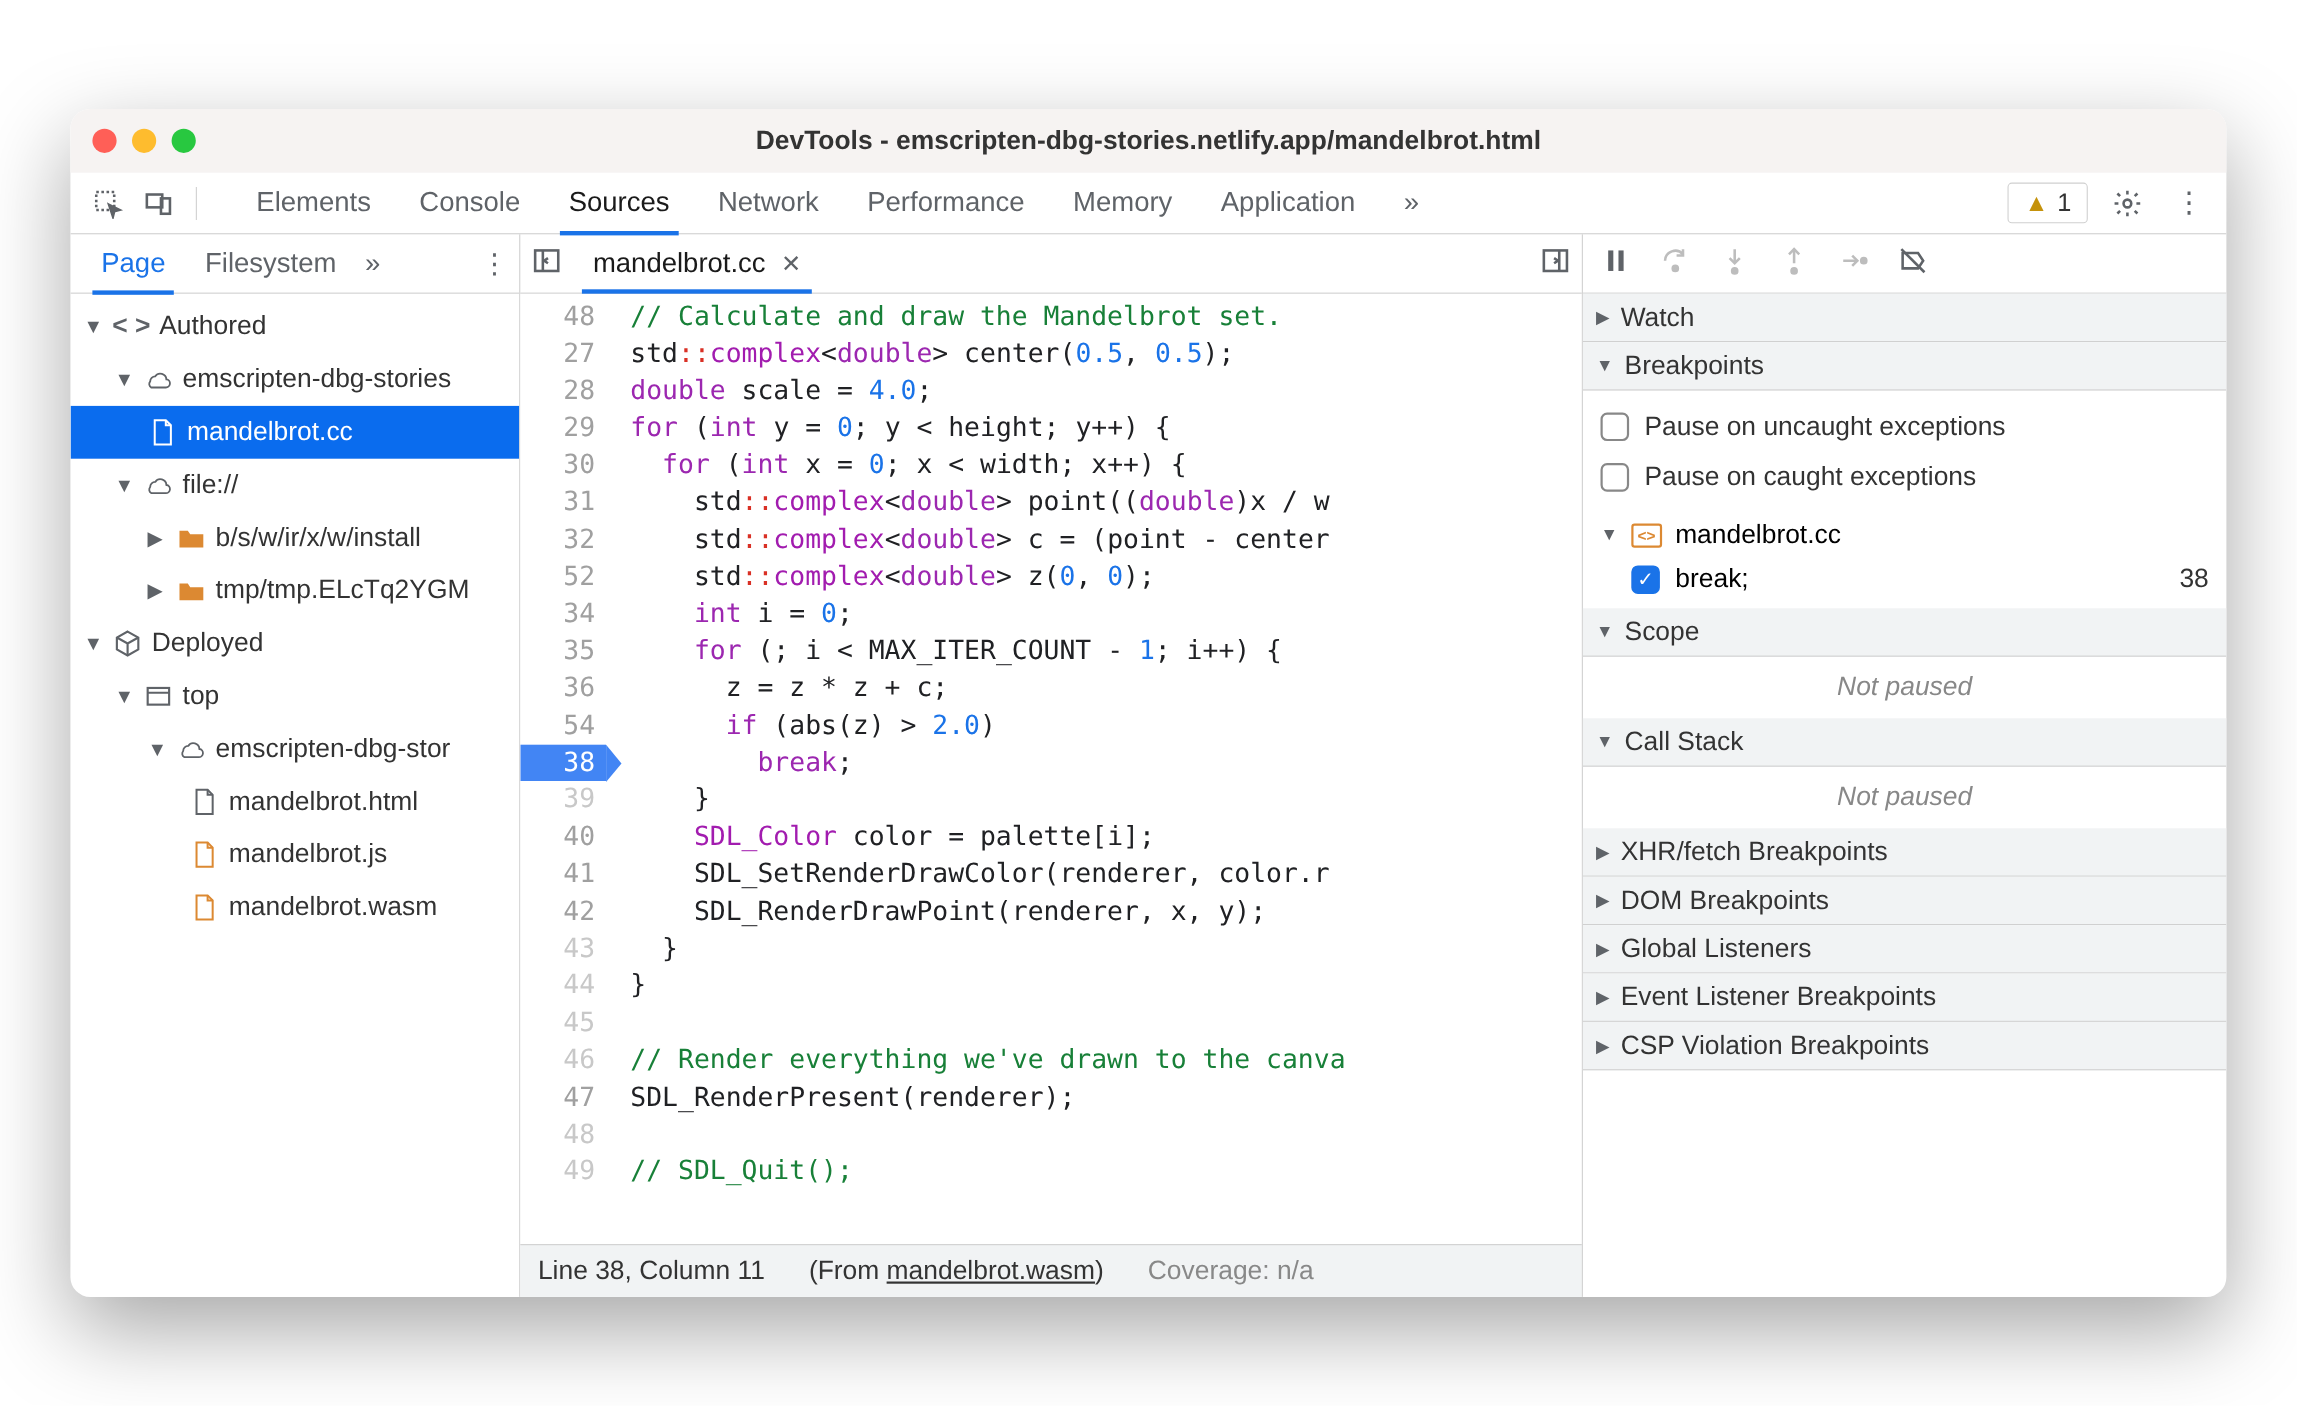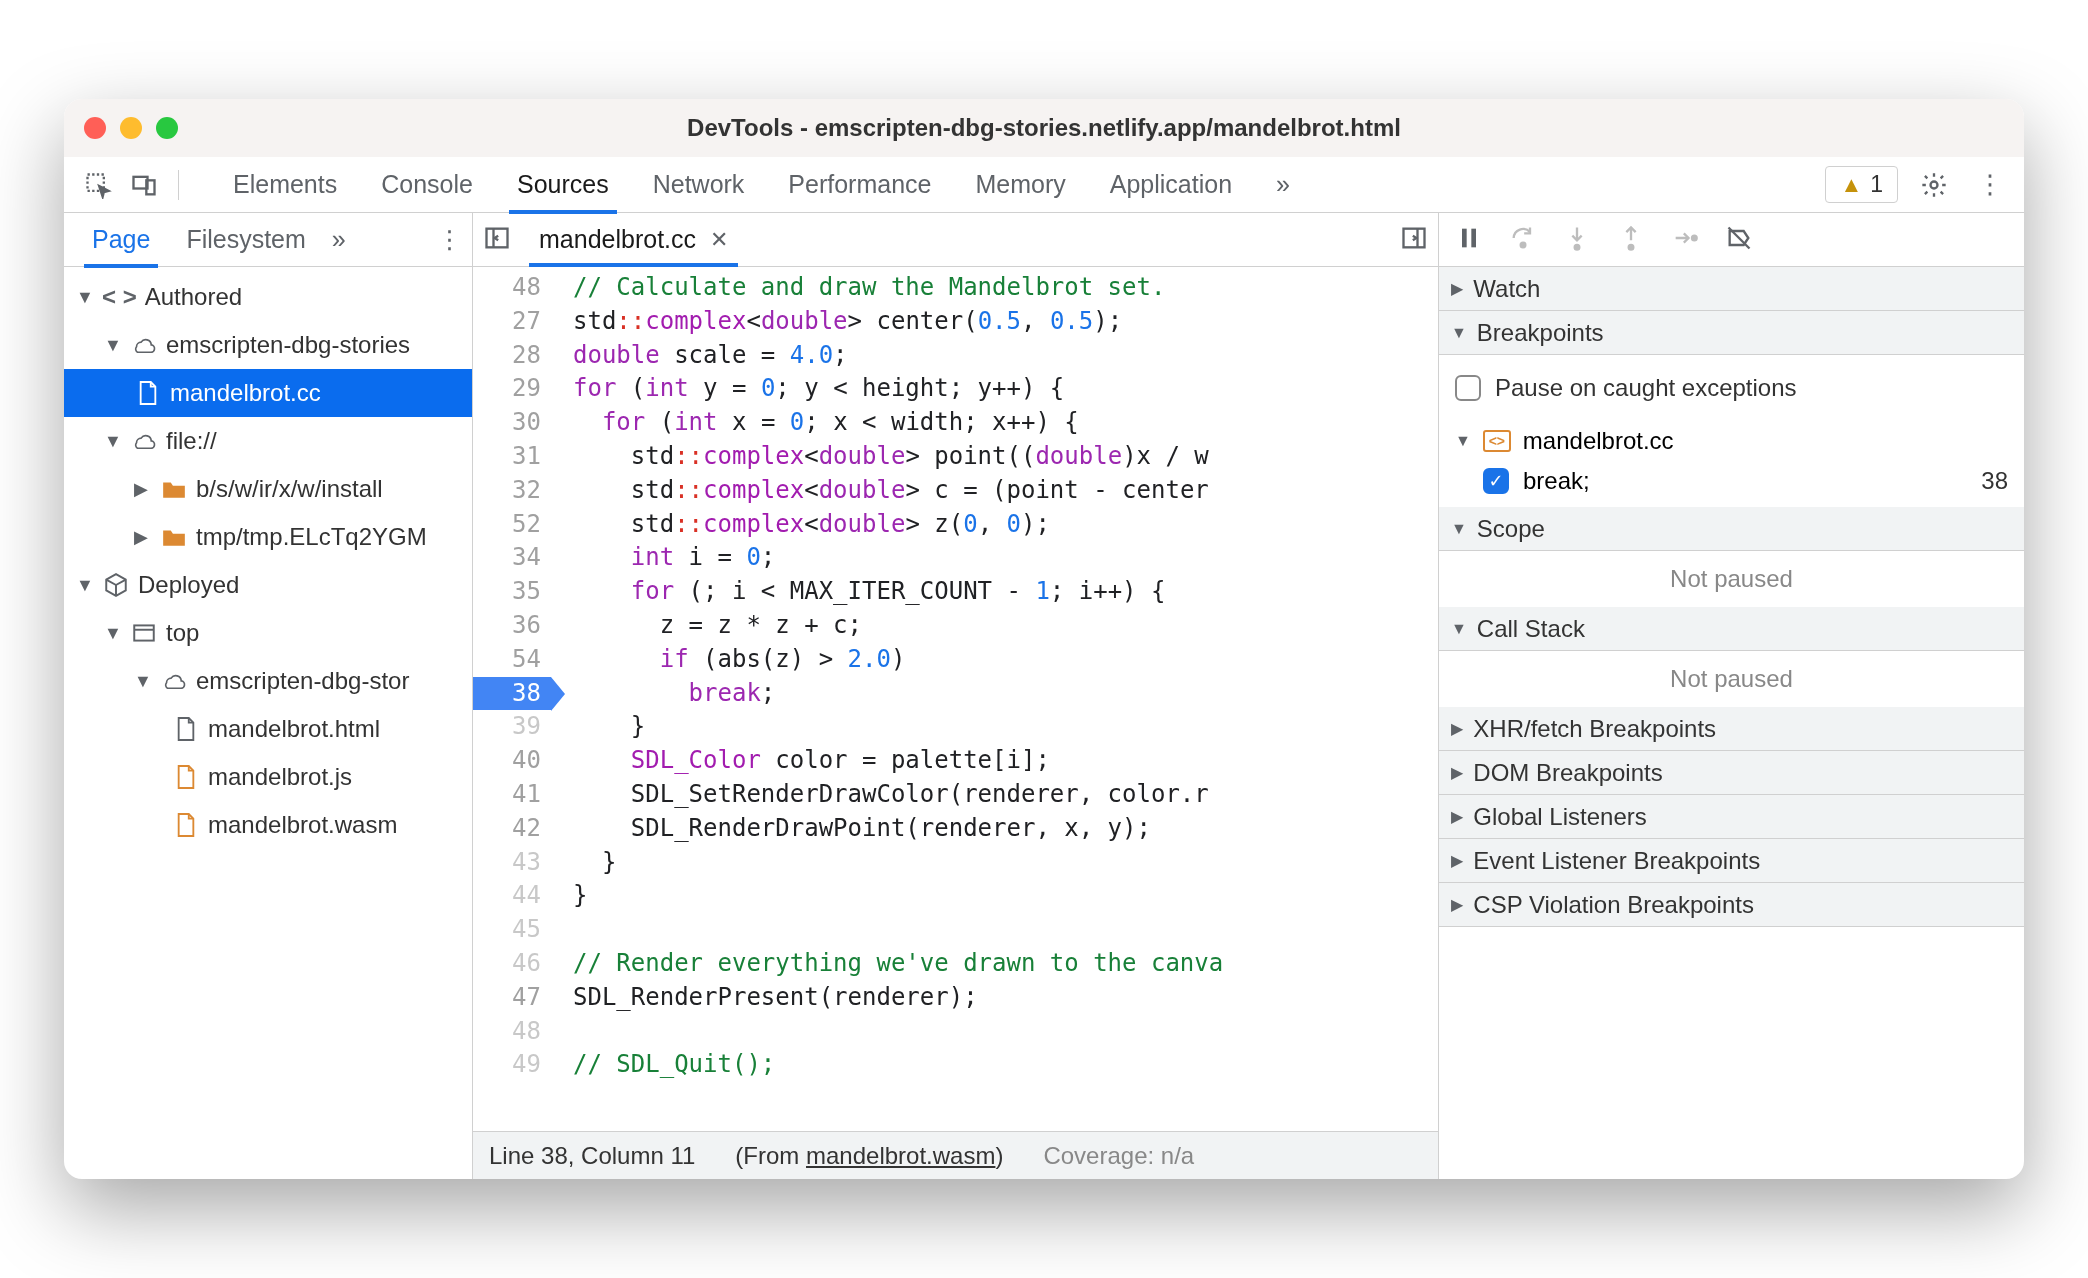--- a/index.html
+++ b/index.html
@@ -280,20 +280,21 @@
 }
 .bp-line-row {
   display: flex; align-items: center;
   padding: 6px 16px 12px 44px;
   font-size: 24px;
   gap: 14px;
 }
 .bp-linenum { margin-left: auto; color: #333; }
 .not-paused {
   text-align: center;
+  font-style: italic;
   color: #888;
   padding: 14px;
   font-size: 24px;
 }
 svg.ico { width: 28px; height: 28px; }
 </style>
 </head>
 <body>
 
 <div class="window">
@@ -561,20 +562,24 @@
         <span>Watch</span>
       </div>
 
       <div class="section-header">
         <span class="caret">▼</span>
         <span>Breakpoints</span>
       </div>
       <div class="section-body">
         <div class="checkbox-row">
           <div class="cb"></div>
+          <span>Pause on uncaught exceptions</span>
+        </div>
+        <div class="checkbox-row">
+          <div class="cb"></div>
           <span>Pause on caught exceptions</span>
         </div>
       </div>
       <div class="bp-file-row">
         <span class="caret" style="font-size:16px;color:#5f6368;">▼</span>
         <div class="bp-file-icon">&lt;&gt;</div>
         <span>mandelbrot.cc</span>
       </div>
       <div class="bp-line-row">
         <div class="cb checked">✓</div>

